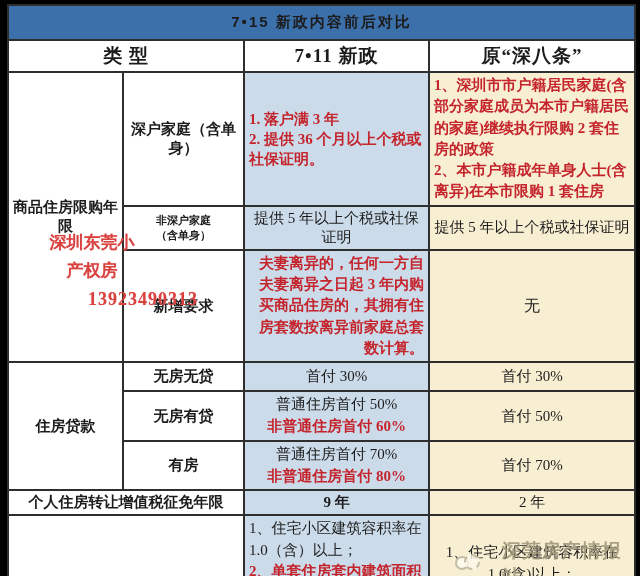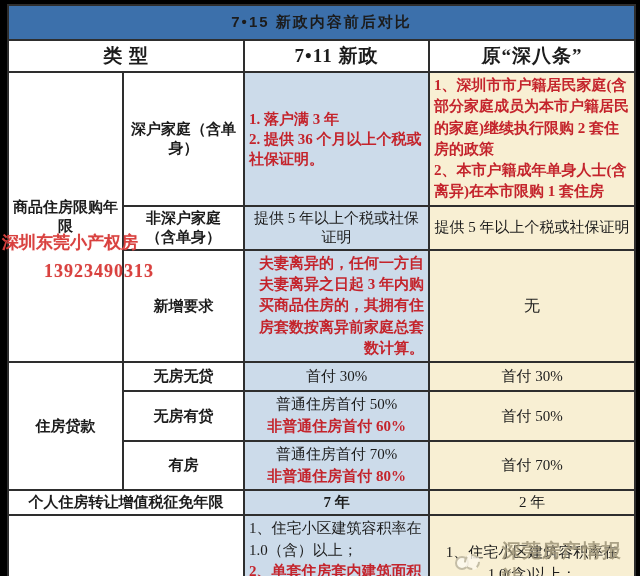--- a/index.html
+++ b/index.html
@@ -36,21 +36,21 @@
   .redtext { color:#c4242c; font-weight:bold; }
   td.smalltxt { font-size:14px; line-height:1.42; }
   .listline { text-align:left; }
   .para { text-align:right; }
   td.list15 div { font-size:15px; line-height:1.35; text-align:left; }
   .dualline { line-height:1.45; }
   
   .wm-agent {
     position:absolute; left:0px; top:229px; width:140px; text-align:center;
     color:#d9413f; font-weight:bold; z-index:5; line-height:28px;
-    font-size:17px; text-shadow:0 0 1px rgba(217,65,63,.35);
+    font-size:17px; text-shadow:0 0 1px rgba(217,65,63,.35);padding-left:44px;
   }
   .wm-agent .phone { font-size:18px; letter-spacing:1px;margin-left:44px; }
   
   .wm-brand {
     position:absolute; left:455px; top:538px; z-index:5;
     display:flex; align-items:center; gap:21px;
     color:rgba(158,148,120,0.85); font-size:19px; font-weight:bold;
     letter-spacing:1px;
   }
   .brand-logo { position:relative; width:26px; height:24px; display:inline-block; }
@@ -94,21 +94,21 @@
         <div class="redtext">1. 落户满 3 年</div>
         <div class="redtext">2. 提供 36 个月以上个税或社保证明。</div>
       </td>
       <td class="cream smalltxt">
         <div class="redtext listline">1、深圳市市户籍居民家庭(含部分家庭成员为本市户籍居民的家庭)继续执行限购 2 套住房的政策</div>
         <div class="redtext listline">2、本市户籍成年单身人士(含离异)在本市限购 1 套住房</div>
       </td>
     </tr>
 
     <tr style="height:38px">
-      <td class="typecell" style="font-size:15px">非深户家庭
+      <td class="typecell" style="font-size:11px">非深户家庭
 （含单身）</td>
       <td class="blue">提供 5 年以上个税或社保证明</td>
       <td class="cream">提供 5 年以上个税或社保证明</td>
     </tr>
 
     <tr style="height:76px">
       <td class="typecell redlabel">新增要求</td>
       <td class="blue smalltxt">
         <div class="redtext para">夫妻离异的，任何一方自夫妻离异之日起 3 年内购买商品住房的，其拥有住房套数按离异前家庭总套数计算。</div>
       </td>
@@ -133,21 +133,21 @@
       <td class="typecell">有房</td>
       <td class="blue dualline">
         <div>普通住房首付 70%</div>
         <div class="redtext">非普通住房首付 80%</div>
       </td>
       <td class="cream">首付 70%</td>
     </tr>
 
     <tr style="height:16px">
       <td class="groupcell" colspan="2">个人住房转让增值税征免年限</td>
-      <td class="blue redtext">7 年</td>
+      <td class="blue redtext">9 年</td>
       <td class="cream">2 年</td>
     </tr>
 
     <tr style="height:137px">
       <td class="groupcell" colspan="2" style="font-size:15px">享受优惠政策的普通住房满足条件</td>
       <td class="blue smalltxt">
         <div class="listline">1、住宅小区建筑容积率在 1.0（含）以上；</div>
         <div class="redtext listline">2、单套住房套内建筑面积 120（含本数）平方米以下或者单套住房建筑面积 144（含本数）平方米以下；</div>
 
       </td>

